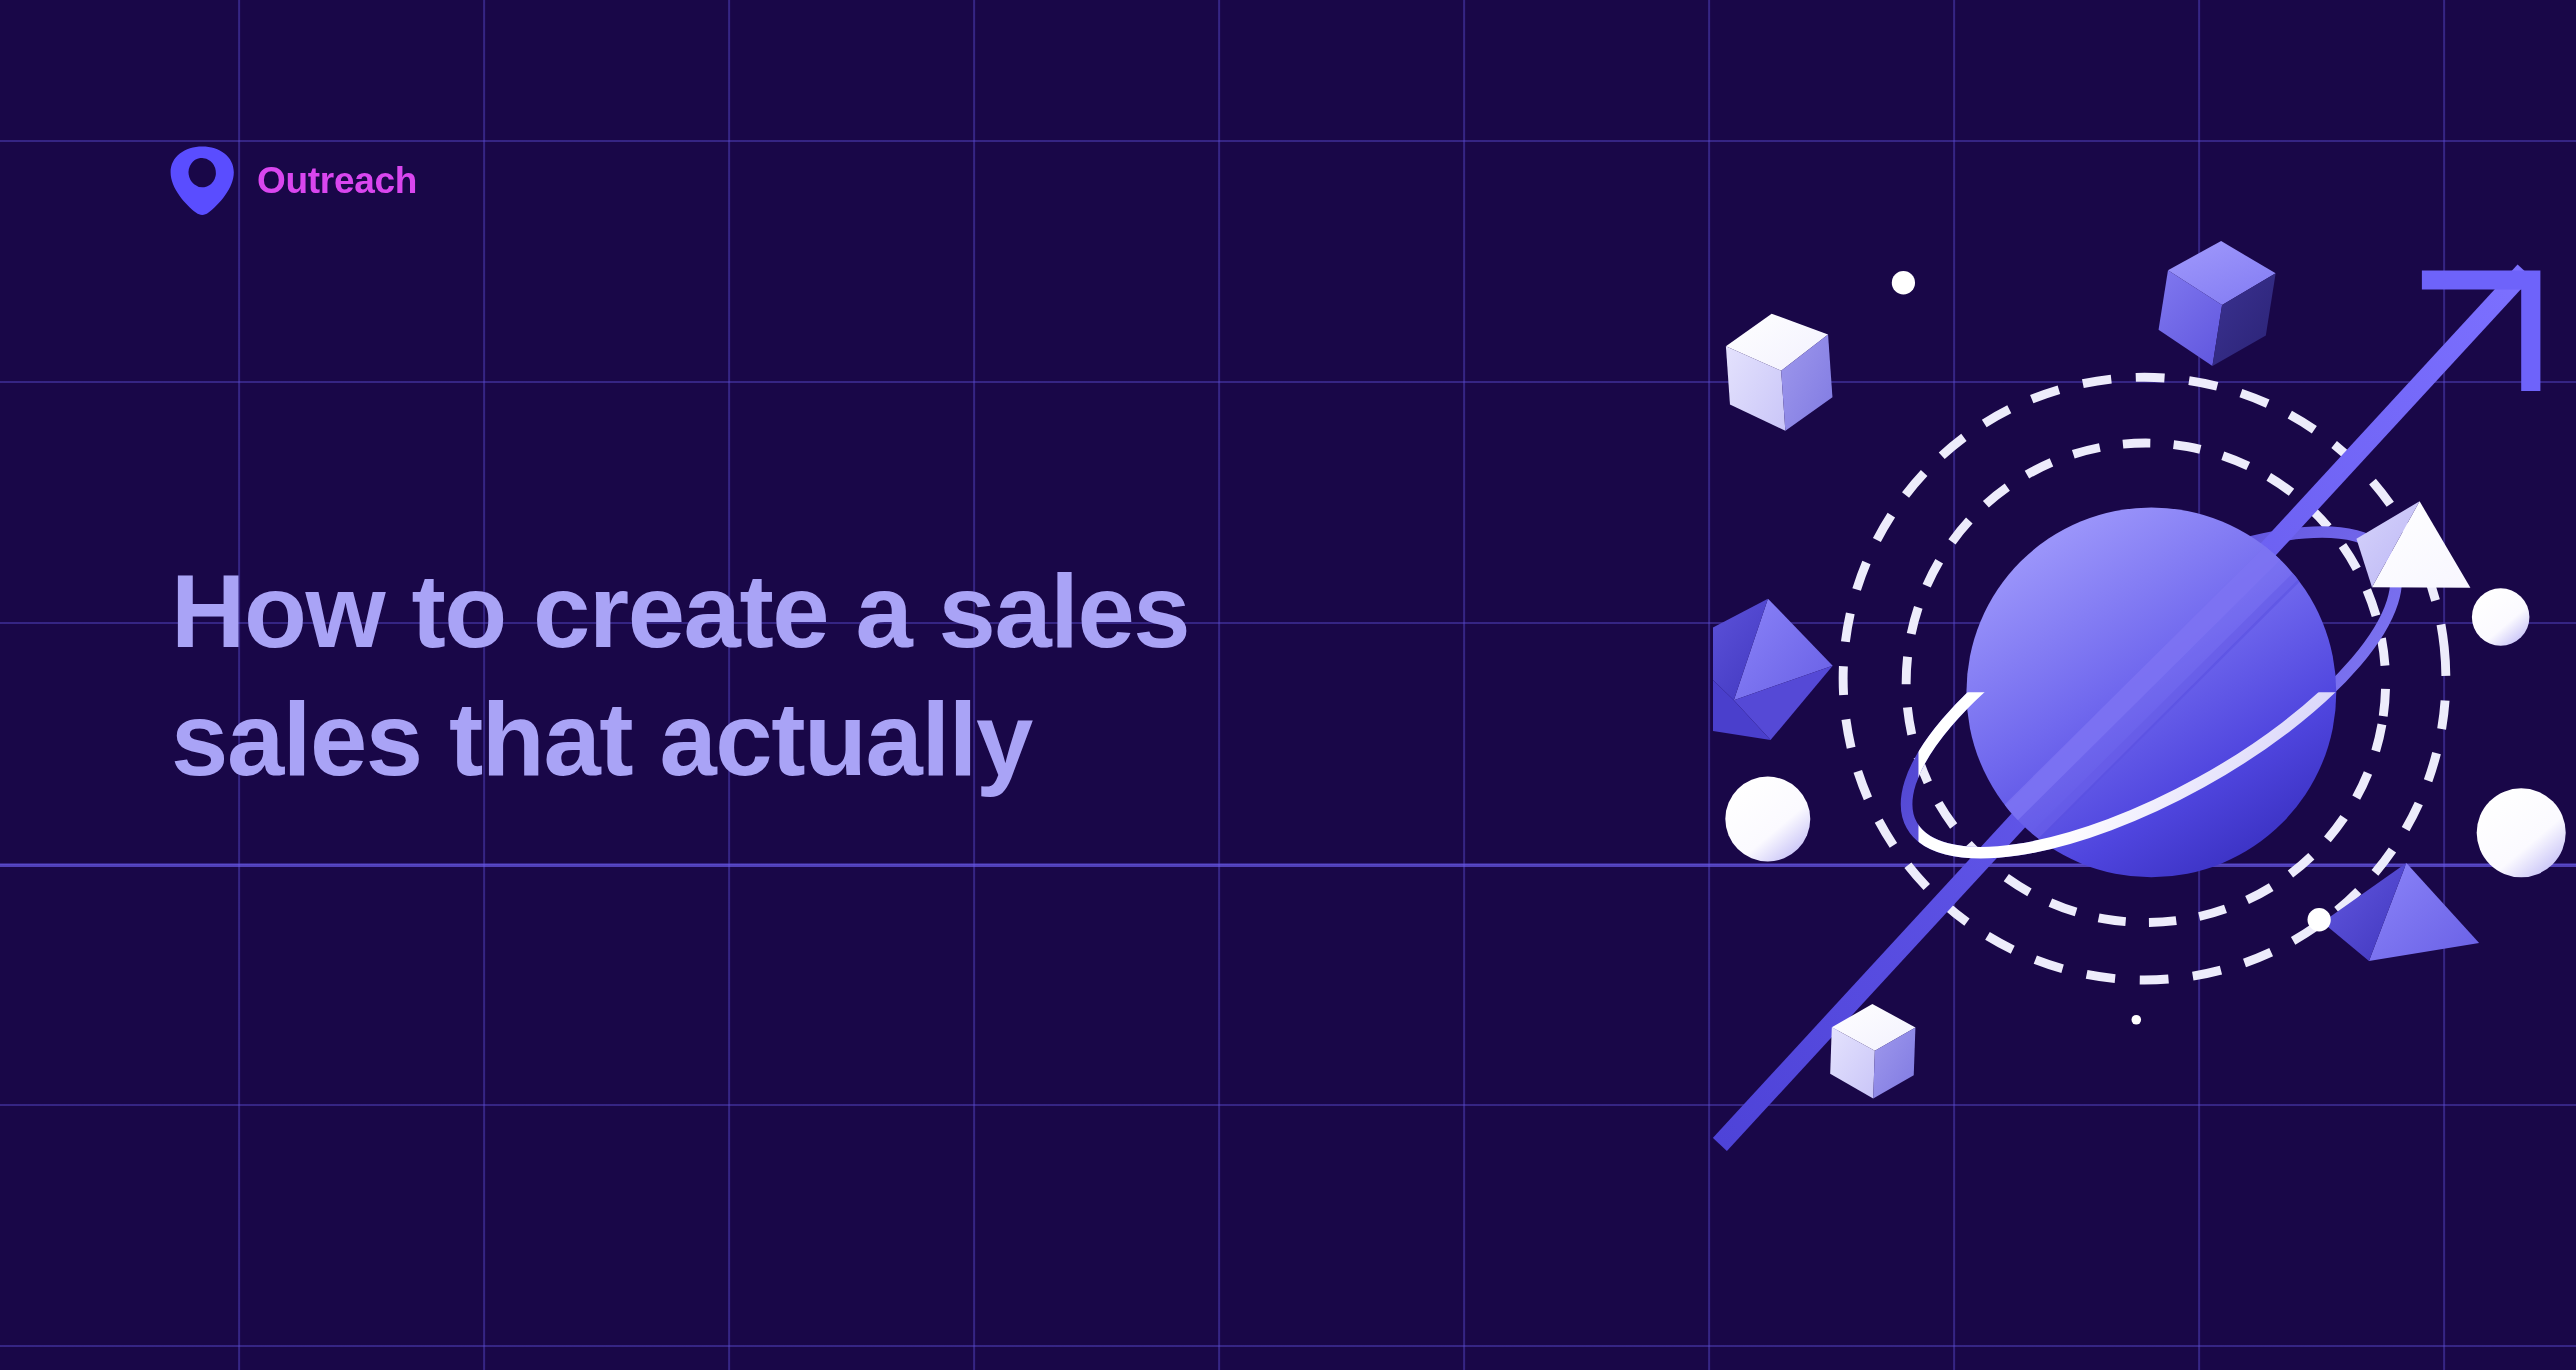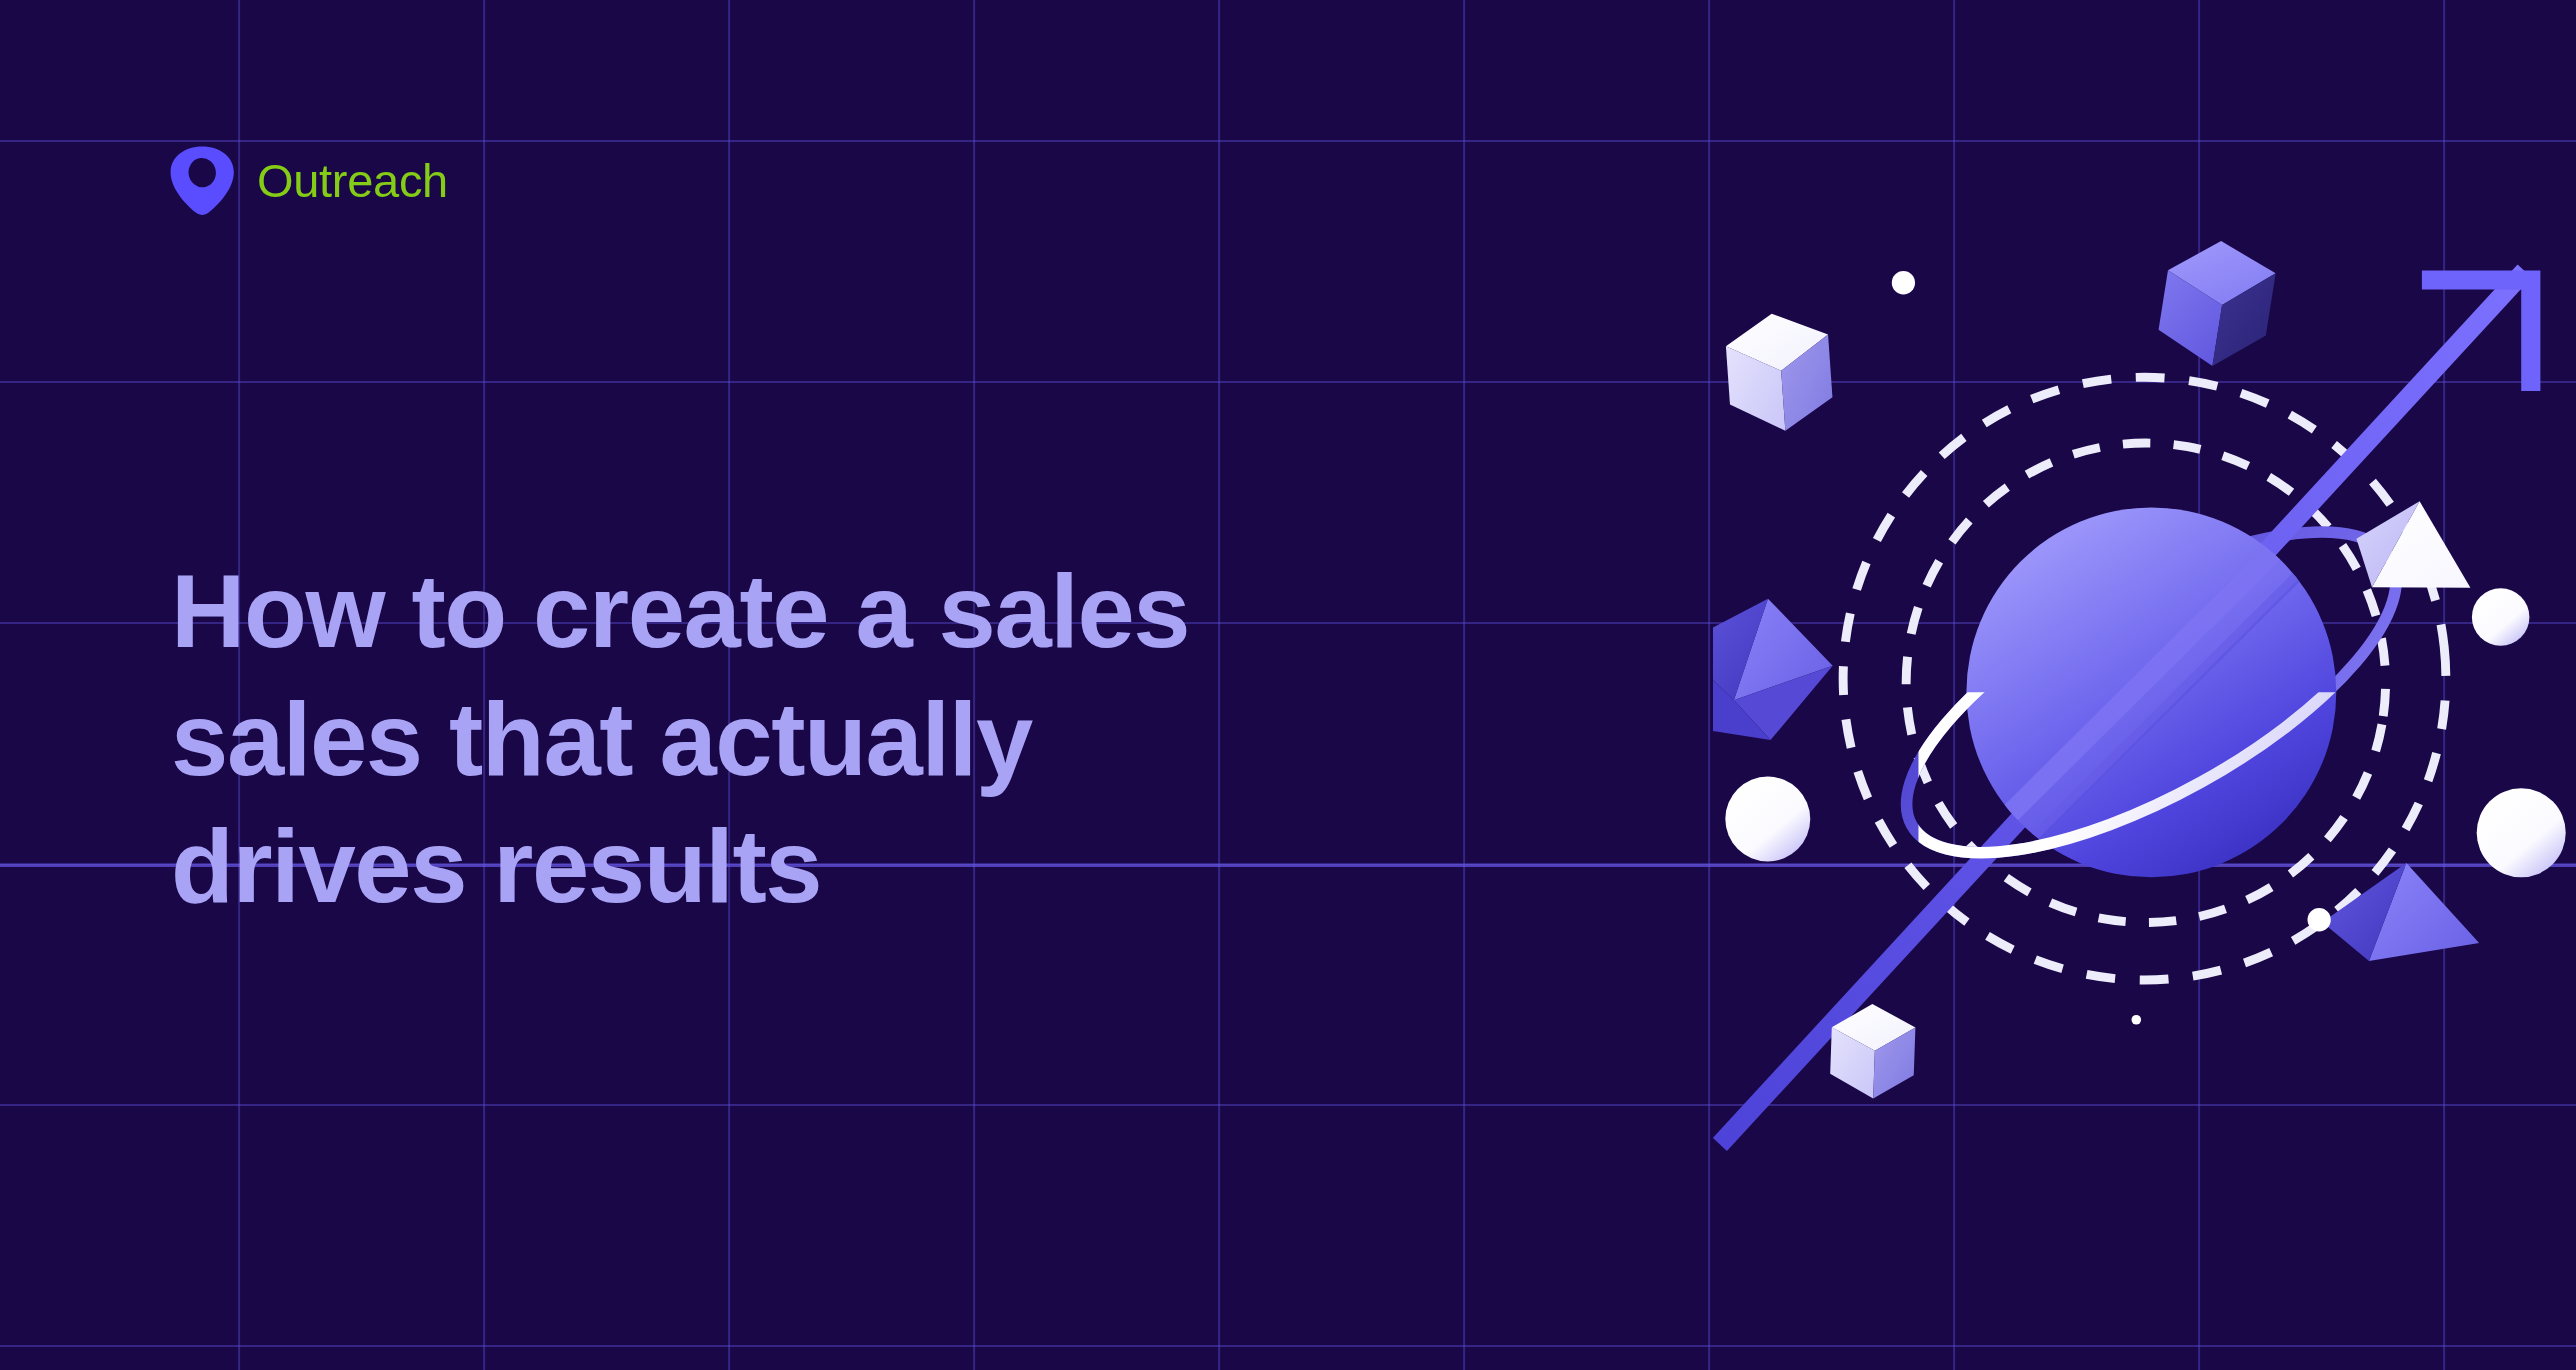--- a/index.html
+++ b/index.html
@@ -43,23 +43,23 @@
   .logo {
     position: absolute;
     left: 169px;
     top: 145px;
     display: flex;
     align-items: center;
     gap: 22px;
   }
   .logo-mark { width: 66px; height: 71px; display:block; }
   .logo-word {
-    font-size: 47px;
-    font-weight: 400;
-    color: #84cc16;
+    font-size: 37px;
+    font-weight: 700;
+    color: #d946ef;
     letter-spacing: -0.3px;
     line-height: 1;
     white-space: nowrap;
   }
 
   
   .headline {
     position: absolute;
     left: 171px;
     top: 534px;
@@ -95,21 +95,20 @@
     <svg class="logo-mark" viewBox="0 0 96 104">
       <path d="M48.4 2.2C23.0 2.2 2.0 17.0 2.0 40.0 c0 23.6 22.0 47.5 37.5 59.4 c5.2 4.0 12.4 4.0 17.6 0 C72.6 87.5 94.6 63.6 94.6 40.0 C94.6 17.0 73.8 2.2 48.4 2.2 Z" fill="#5A4DFF"></path>
       <ellipse cx="48.3" cy="40.5" rx="20.0" ry="21.5" transform="rotate(-8 48.3 40.5)" fill="#190748"></ellipse>
     </svg>
     <div class="logo-word">Outreach</div>
   </div>
 
   <h1 class="headline">
     <span>How to create a sales</span>
     <span>sales that actually</span>
-    <span>drives results</span>
   </h1>
 
   <div class="illo">
     <svg viewBox="0 0 1260 1420">
       <defs>
         <linearGradient id="gPlanet" x1="0.25" y1="0.08" x2="0.80" y2="0.95">
           <stop offset="0%" stop-color="#9A94FA"></stop>
           <stop offset="42%" stop-color="#7068EE"></stop>
           <stop offset="75%" stop-color="#4F45DE"></stop>
           <stop offset="100%" stop-color="#3A31C2"></stop>

